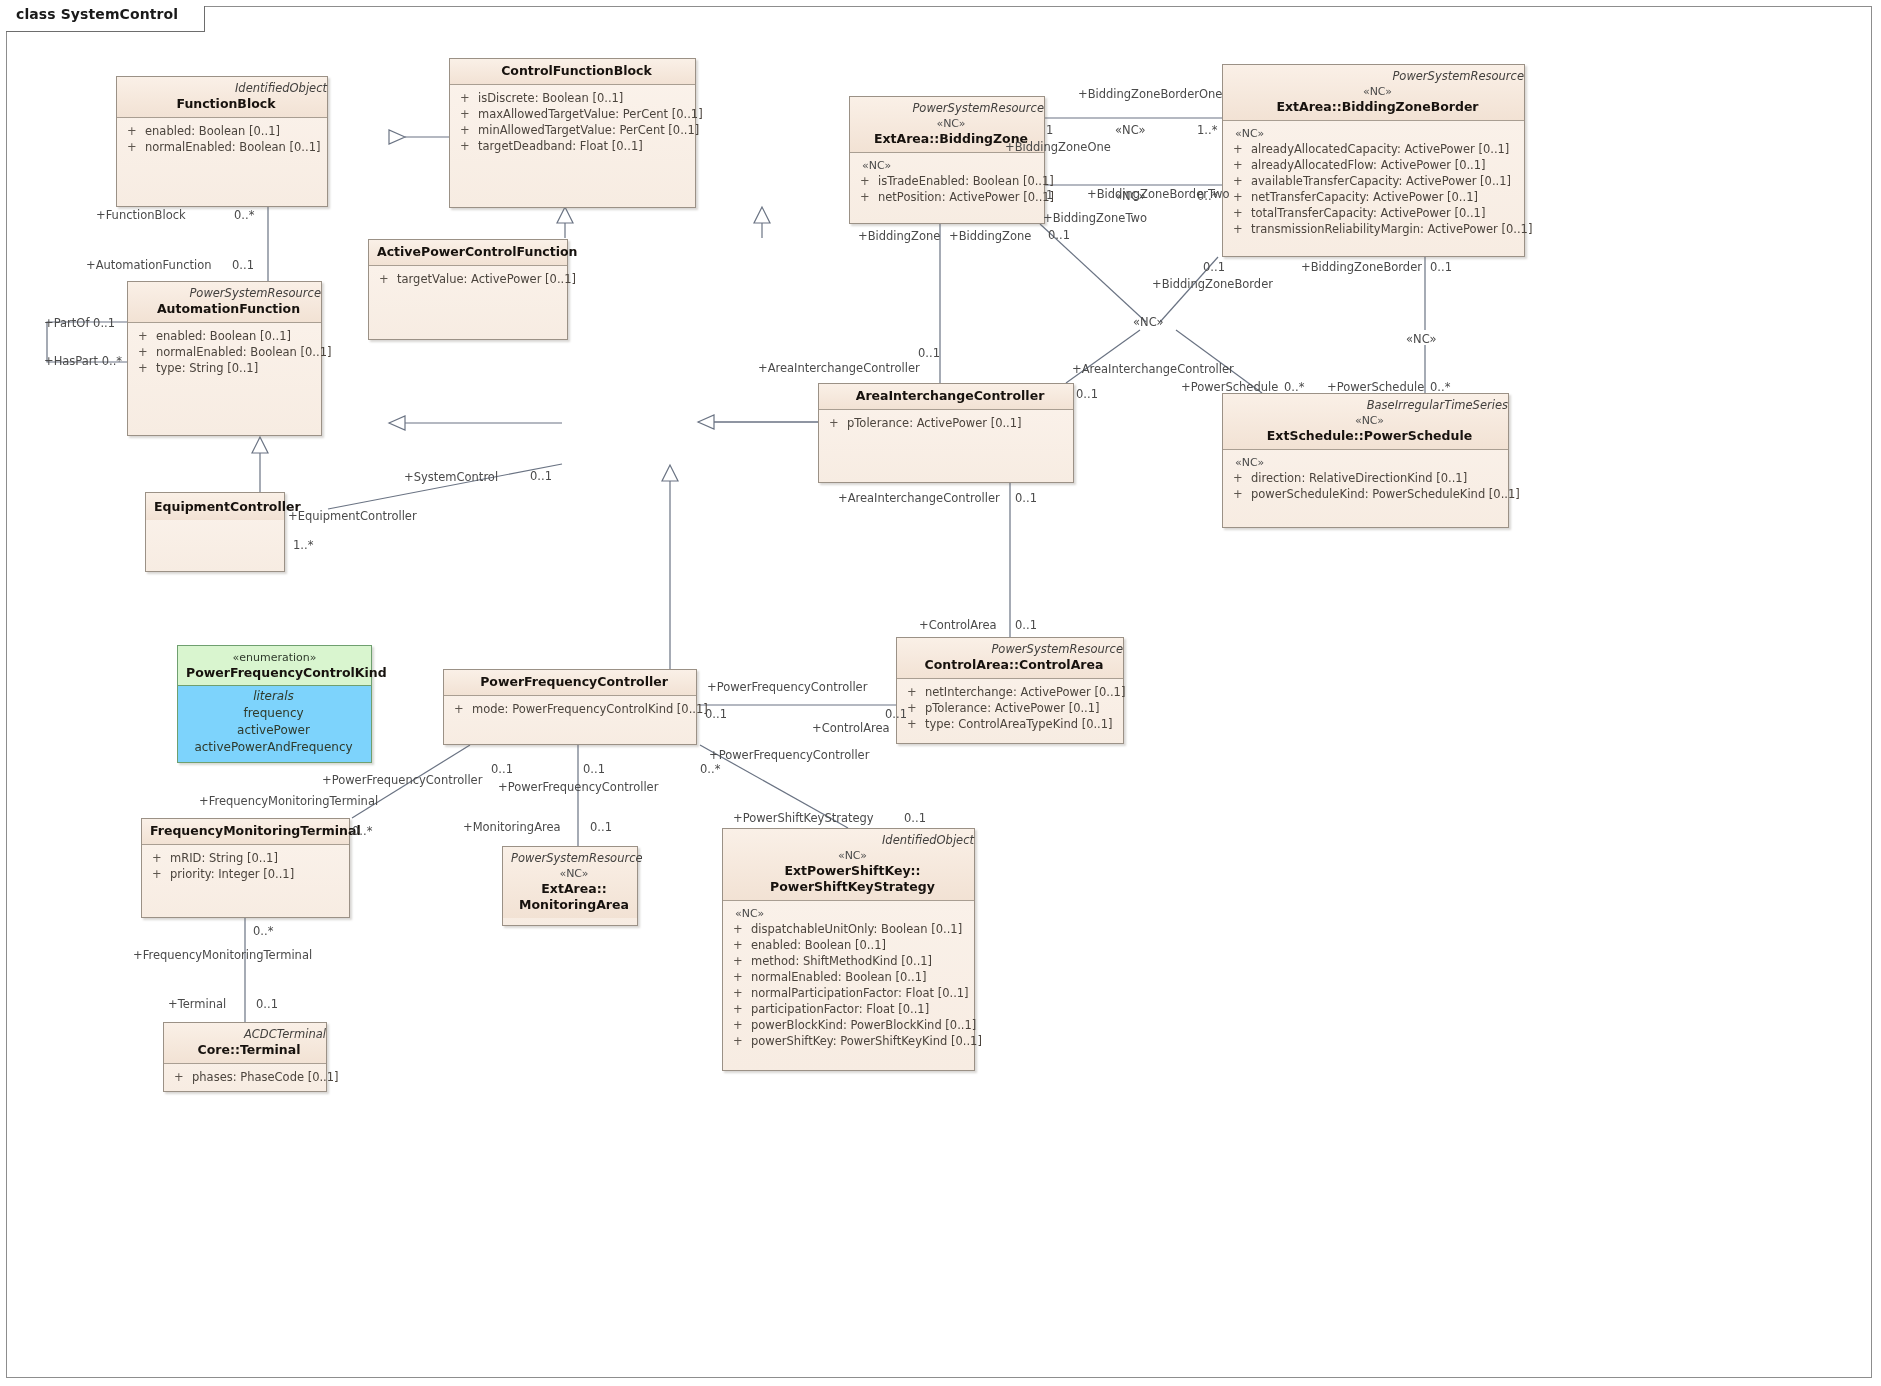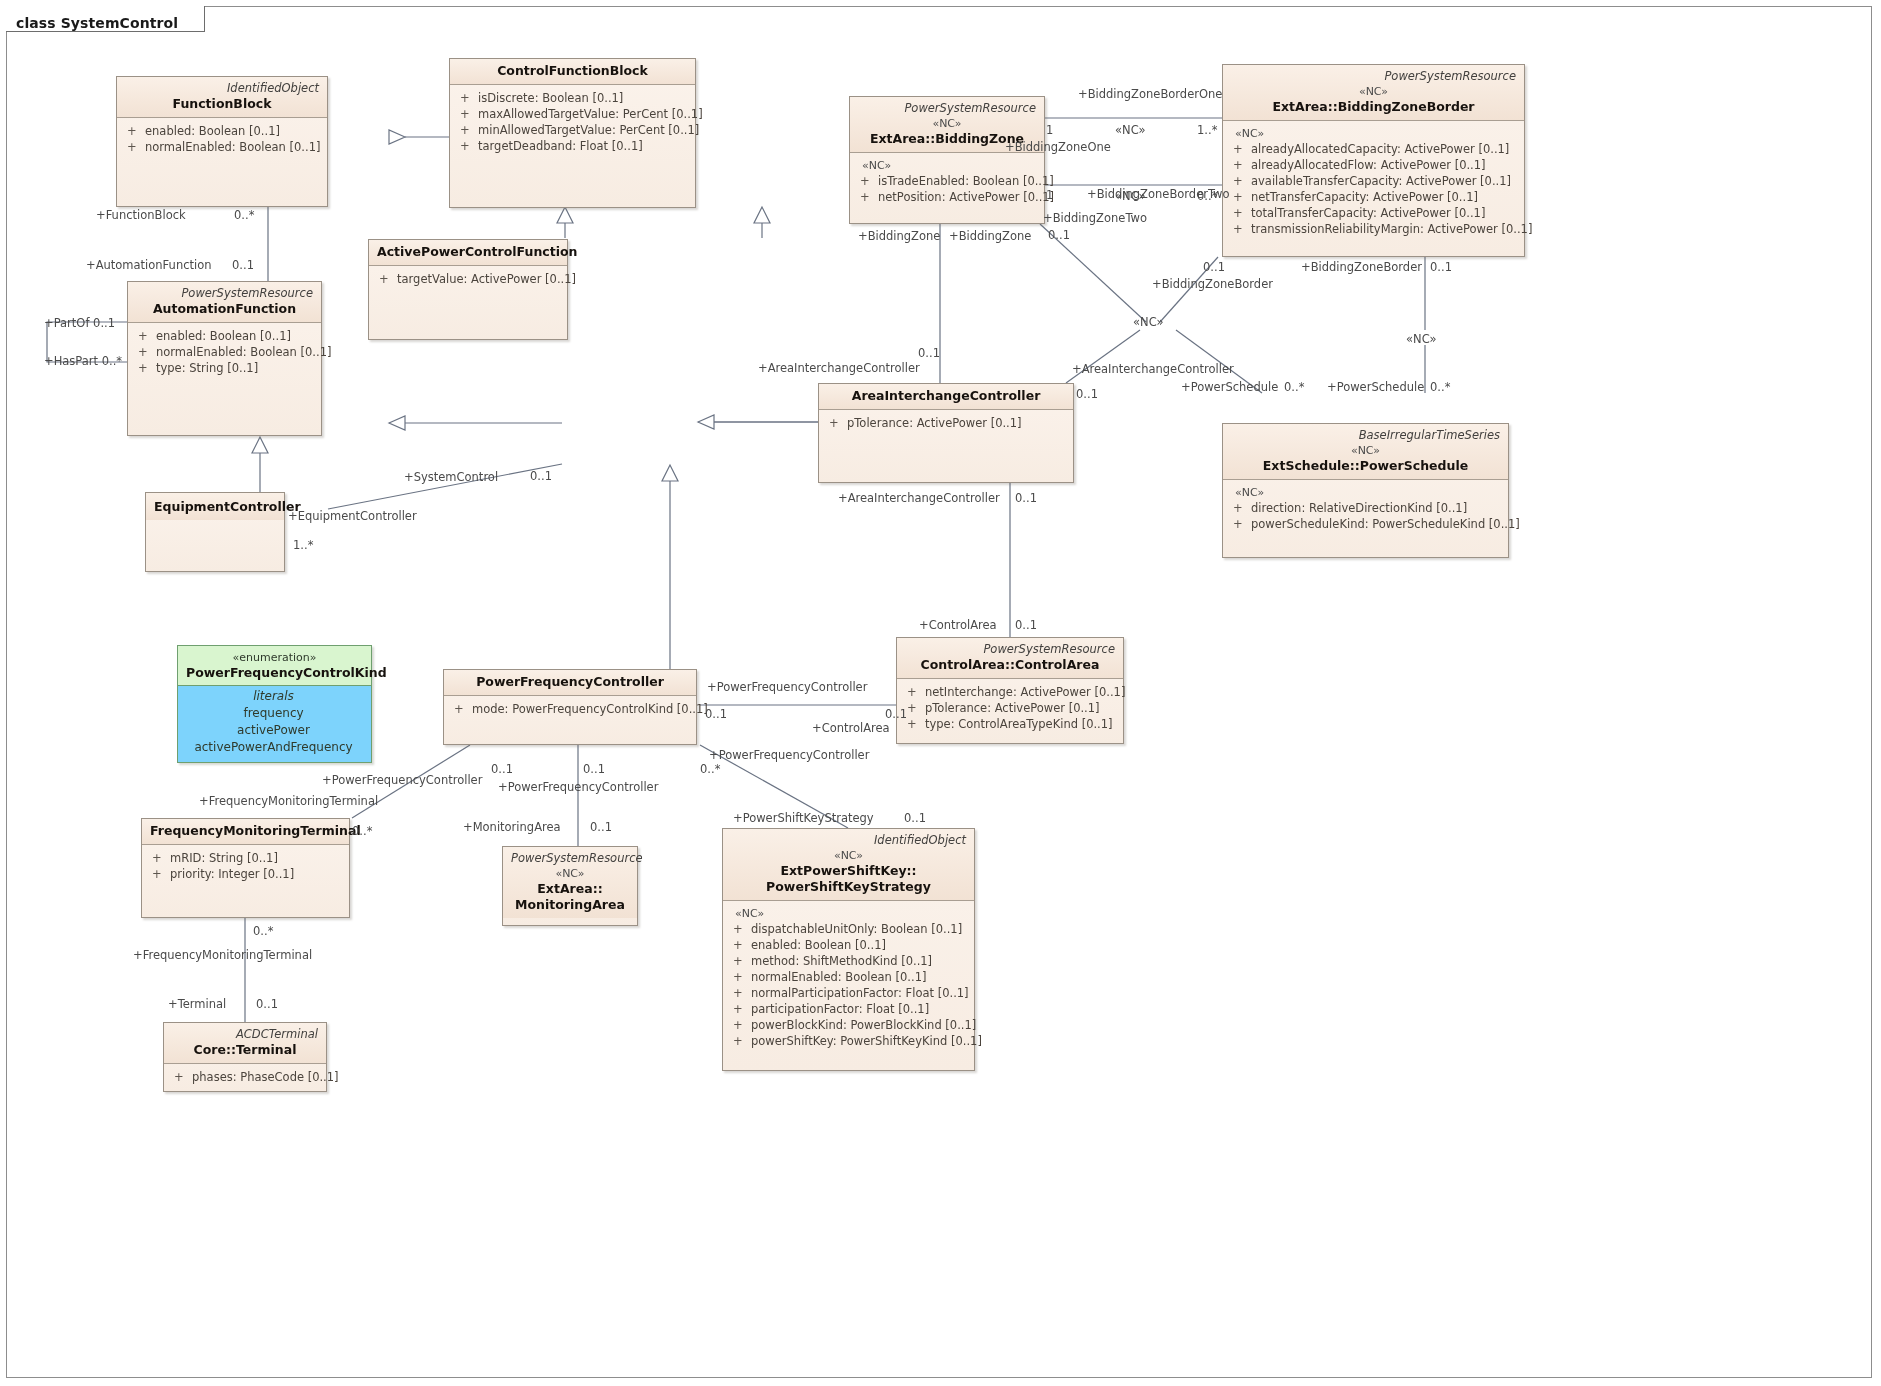--- a/index.html
+++ b/index.html
@@ -35,36 +35,36 @@
     left: 6px;
     top: 6px;
     height: 26px;
     padding: 0 26px 0 10px;
     background: #ffffff;
     border: 1px solid #6d6d6d;
     border-top: none;
     border-left: none;
     box-sizing: border-box;
     display: flex;
-    align-items: flex-end;
+    align-items: flex-start;
     font-size: 14px;
     font-weight: bold;
     color: #1a1a1a;
     letter-spacing: .1px;
   }
   
   .cls {
     position: absolute;
     box-sizing: border-box;
     border: 1px solid #9b9186;
     background: linear-gradient(180deg,#fbf3ec 0%, #f7ece2 100%);
     box-shadow: 2px 2px 2px rgba(120,110,100,.28);
   }
   .cls .hdr {
-    padding: 4px 8px 5px 8px;
+    padding: 4px 0 5px 8px;
     border-bottom: 1px solid #a99e92;
     background: linear-gradient(180deg,#faf0e7 0%, #f2e2d4 100%);
   }
   .cls.noattr .hdr { border-bottom: none; }
   .cls .stereo-parent {
     display: block;
     text-align: right;
     font-style: italic;
     font-size: 11.5px;
     color: #42403e;
@@ -307,21 +307,21 @@
       <span class="ncmark">«NC»</span>
       <span class="attr"><span class="vis">+</span><span>alreadyAllocatedCapacity: ActivePower [0..1]</span></span>
       <span class="attr"><span class="vis">+</span><span>alreadyAllocatedFlow: ActivePower [0..1]</span></span>
       <span class="attr"><span class="vis">+</span><span>availableTransferCapacity: ActivePower [0..1]</span></span>
       <span class="attr"><span class="vis">+</span><span>netTransferCapacity: ActivePower [0..1]</span></span>
       <span class="attr"><span class="vis">+</span><span>totalTransferCapacity: ActivePower [0..1]</span></span>
       <span class="attr"><span class="vis">+</span><span>transmissionReliabilityMargin: ActivePower [0..1]</span></span>
     </div>
   </div>
 
-  <div class="cls" style="left:1222px; top:393px; width:287px; height:135px;margin-top:30px;">
+  <div class="cls" style="left:1222px; top:393px; width:287px; height:135px;">
     <div class="hdr">
       <span class="stereo-parent">BaseIrregularTimeSeries</span>
       <span class="stereo-nc">«NC»</span>
       <span class="nm"><span class="ns">ExtSchedule::</span><span>PowerSchedule</span></span>
     </div>
     <div class="body">
       <span class="ncmark">«NC»</span>
       <span class="attr"><span class="vis">+</span><span>direction: RelativeDirectionKind [0..1]</span></span>
       <span class="attr"><span class="vis">+</span><span>powerScheduleKind: PowerScheduleKind [0..1]</span></span>
     </div>

